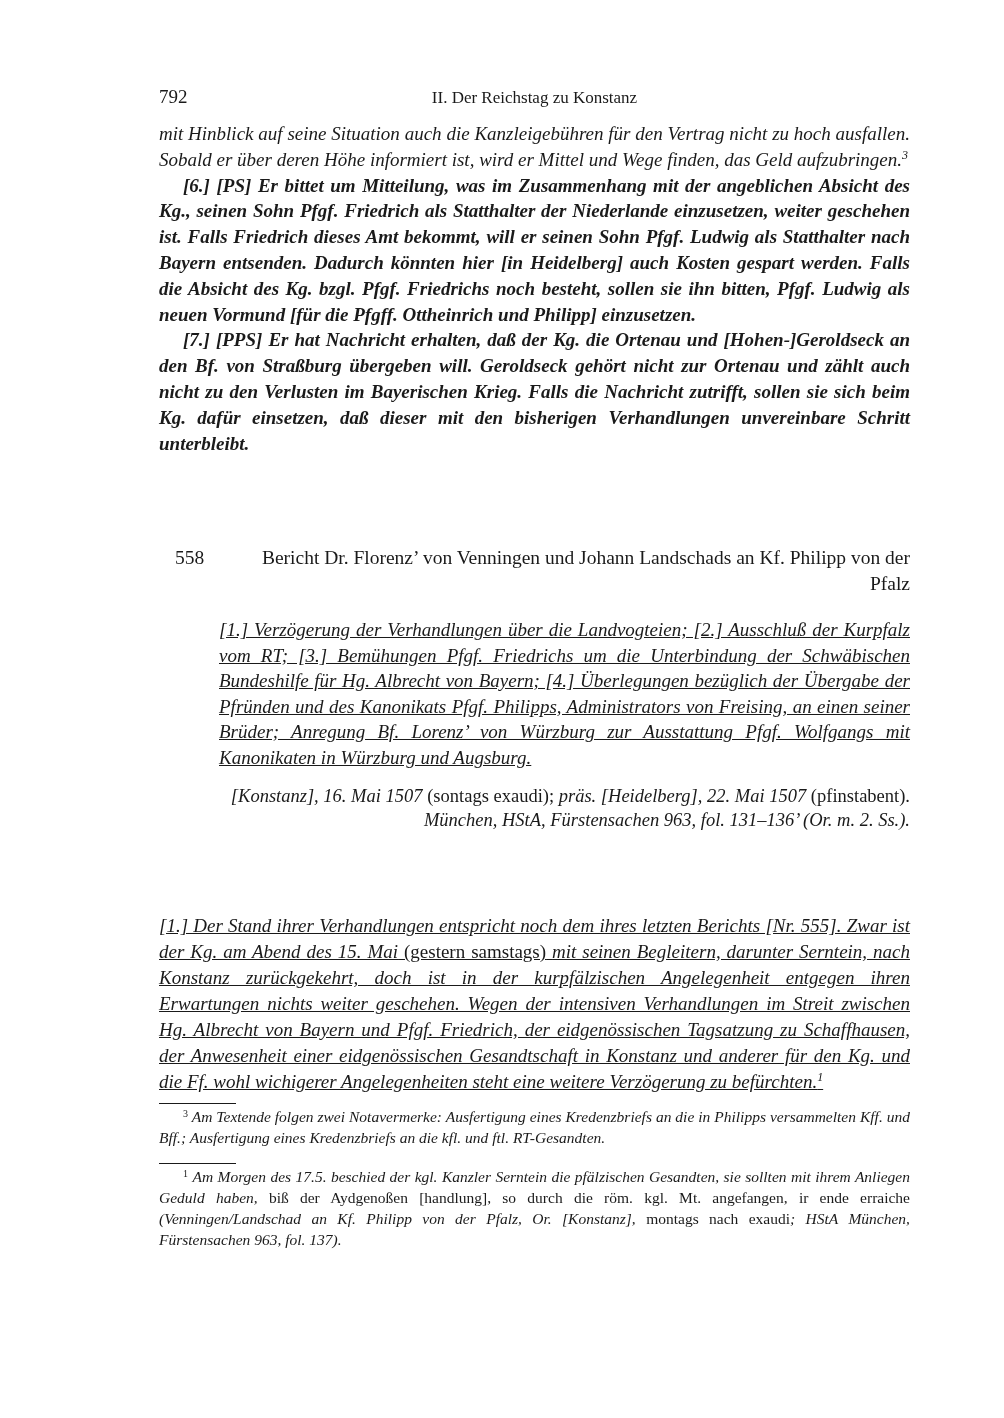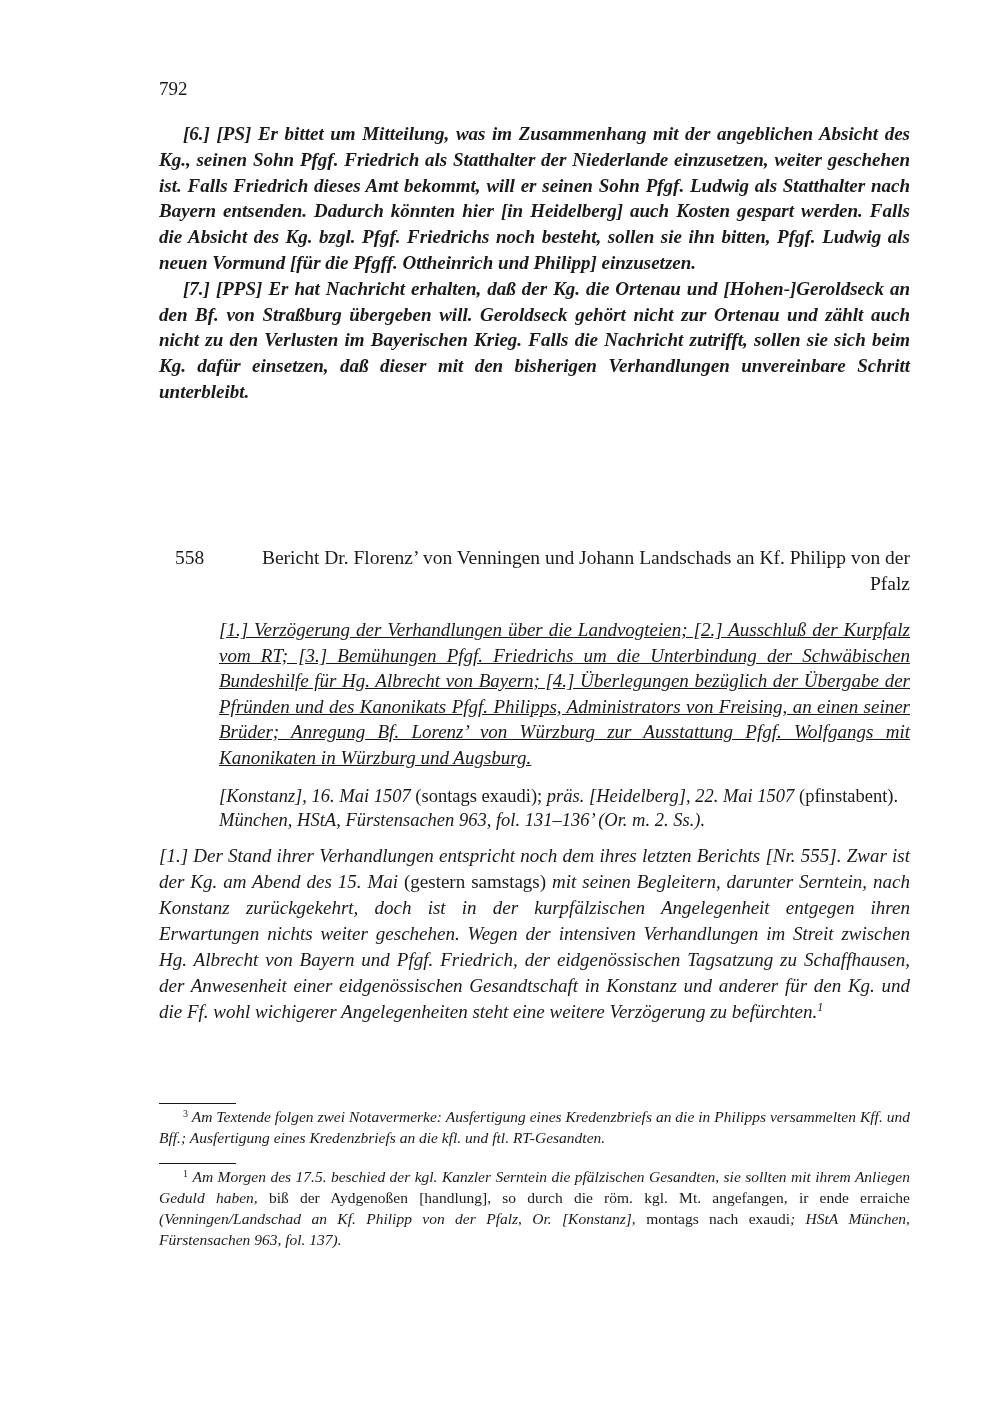--- a/index.html
+++ b/index.html
@@ -1,61 +1,63 @@
 <!DOCTYPE html>
 <html><head>
 <meta charset="utf-8">
 <style>
   html, body { margin:0; padding:0; background:#ffffff; }
   body { width:1004px; height:1418px; position:relative; overflow:hidden; color:#1a1a1a;
          font-family:"Liberation Serif","DejaVu Serif",serif; }
   .page { position:absolute; left:159px; top:0; width:751px; }
-  .header { position:absolute; top:78px; left:0; width:751px; height:26px; font-size:19px; }
+  .header { position:absolute; top:86px; left:0; width:751px; height:26px; font-size:19px; }
   .pageno { position:absolute; left:0; top:0; }
   .runhead { position:absolute; left:0; right:0; text-align:center; font-size:17px; top:2px; }
   .body { position:absolute; top:121px; left:0; width:751px; font-size:19px; line-height:25.8px; }
   p { margin:0; text-align:justify; }
   .it { font-style:italic; }
   .rm { font-style:normal; }
   .ind { text-indent:24px;font-weight:bold; }
   sup { font-size:12px; line-height:0; vertical-align:7px; }
   .doc-head { position:absolute; top:545px; left:0; width:751px; font-size:19.5px; line-height:26px; }
   .doc-num { position:absolute; left:16px; top:0; }
   .doc-title { margin-left:60px; text-align:right; }
   .regest { position:absolute; top:617px; left:60px; width:691px; font-size:19px; line-height:25.6px;text-decoration:underline; }
   .date { position:absolute; top:784px; left:60px; width:691px; font-size:18.5px; line-height:24px; }
-  .body2 { position:absolute; top:843px; left:0; width:751px; font-size:19px; line-height:26px; }
+  .body2 { position:absolute; top:913px; left:0; width:751px; font-size:19px; line-height:26px;text-decoration:underline; }
   .rule { position:absolute; left:0; width:77px; height:1px; background:#1a1a1a; }
   .fn { position:absolute; left:0; width:751px; font-size:15.5px; line-height:21px; }
   .fn sup { font-size:10px; vertical-align:5px; }
 </style>
 </head>
 <body>
 
 <div class="page">
 
   <div class="header">
     <span class="pageno">792</span>
+    <div class="runhead">II. Der Reichstag zu Konstanz</div>
   </div>
 
   <div class="body">
+    <p class="it"><span>mit Hinblick auf seine Situation auch die Kanzleigebühren für den Vertrag nicht zu hoch ausfallen. Sobald er über deren Höhe informiert ist, wird er Mittel und Wege finden, das Geld aufzubringen.</span><sup>3</sup></p>
     <p class="it ind">[6.] [PS] Er bittet um Mitteilung, was im Zusammenhang mit der angeblichen Absicht des Kg., seinen Sohn Pfgf. Friedrich als Statthalter der Niederlande einzusetzen, weiter geschehen ist. Falls Friedrich dieses Amt bekommt, will er seinen Sohn Pfgf. Ludwig als Statthalter nach Bayern entsenden. Dadurch könnten hier [in Heidelberg] auch Kosten gespart werden. Falls die Absicht des Kg. bzgl. Pfgf. Friedrichs noch besteht, sollen sie ihn bitten, Pfgf. Ludwig als neuen Vormund [für die Pfgff. Ottheinrich und Philipp] einzusetzen.</p>
     <p class="it ind">[7.] [PPS] Er hat Nachricht erhalten, daß der Kg. die Ortenau und [Hohen-]Geroldseck an den Bf. von Straßburg übergeben will. Geroldseck gehört nicht zur Ortenau und zählt auch nicht zu den Verlusten im Bayerischen Krieg. Falls die Nachricht zutrifft, sollen sie sich beim Kg. dafür einsetzen, daß dieser mit den bisherigen Verhandlungen unvereinbare Schritt unterbleibt.</p>
   </div>
 
   <div class="doc-head">
     <span class="doc-num">558</span>
     <div class="doc-title">Bericht Dr. Florenz’ von Venningen und Johann Landschads an Kf. Philipp von der Pfalz</div>
   </div>
 
   <p class="regest it">[1.] Verzögerung der Verhandlungen über die Landvogteien; [2.] Ausschluß der Kurpfalz vom RT; [3.] Bemühungen Pfgf. Friedrichs um die Unterbindung der Schwäbischen Bundeshilfe für Hg. Albrecht von Bayern; [4.] Überlegungen bezüglich der Übergabe der Pfründen und des Kanonikats Pfgf. Philipps, Administrators von Freising, an einen seiner Brüder; Anregung Bf. Lorenz’ von Würzburg zur Ausstattung Pfgf. Wolfgangs mit Kanonikaten in Würzburg und Augsburg.</p>
 
   <div class="date">
-    <p style="text-align:left"><span class="it">[Konstanz], 16. Mai 1507</span> <span class="rm">(sontags exaudi);</span> <span class="it">präs. [Heidelberg], 22. Mai 1507</span> <span class="rm">(pfinstabent).</span></p>
-    <p class="it" style="text-align:left">München, HStA, Fürstensachen 963, fol. 131–136’ (Or. m. 2. Ss.).</p>
+    <p style="text-align:right"><span class="it">[Konstanz], 16. Mai 1507</span> <span class="rm">(sontags exaudi);</span> <span class="it">präs. [Heidelberg], 22. Mai 1507</span> <span class="rm">(pfinstabent).</span></p>
+    <p class="it" style="text-align:right">München, HStA, Fürstensachen 963, fol. 131–136’ (Or. m. 2. Ss.).</p>
   </div>
 
   <div class="body2">
     <p class="it"><span>[1.] Der Stand ihrer Verhandlungen entspricht noch dem ihres letzten Berichts [Nr. 555]. Zwar ist der Kg. am Abend des 15. Mai</span> <span class="rm">(gestern samstags)</span> <span>mit seinen Begleitern, darunter Serntein, nach Konstanz zurückgekehrt, doch ist in der kurpfälzischen Angelegenheit entgegen ihren Erwartungen nichts weiter geschehen. Wegen der intensiven Verhandlungen im Streit zwischen Hg. Albrecht von Bayern und Pfgf. Friedrich, der eidgenössischen Tagsatzung zu Schaffhausen, der Anwesenheit einer eidgenössischen Gesandtschaft in Konstanz und anderer für den Kg. und die Ff. wohl wichigerer Angelegenheiten steht eine weitere Verzögerung zu befürchten.</span><sup>1</sup></p>
   </div>
 
   <div class="rule" style="top:1103px"></div>
   <p class="fn it" style="top:1106px"><span style="padding-left:24px"></span><sup class="rm">3</sup> <span>Am Textende folgen zwei Notavermerke: Ausfertigung eines Kredenzbriefs an die in Philipps versammelten Kff. und Bff.; Ausfertigung eines Kredenzbriefs an die kfl. und ftl. RT-Gesandten.</span></p>
 
   <div class="rule" style="top:1163px"></div>

